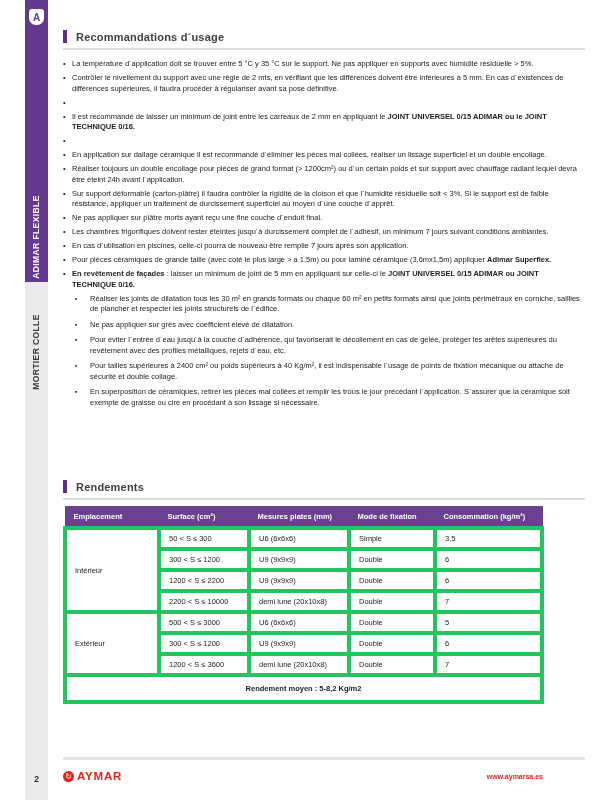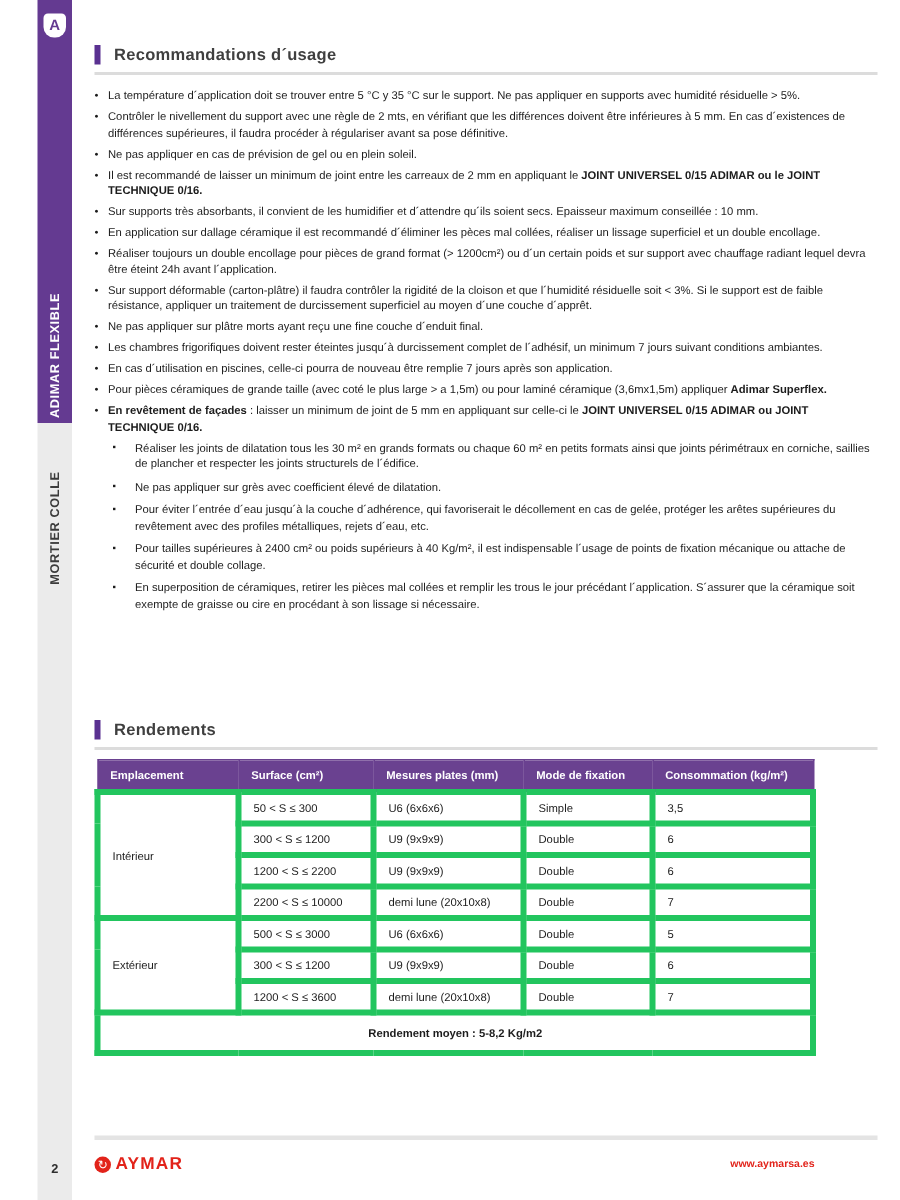--- a/index.html
+++ b/index.html
@@ -75,29 +75,27 @@
         <div class="bullet-item level-1">
           <span class="marker">•</span>
           <span class="bullet-text"><span>La température d´application doit se trouver entre 5 °C y 35 °C sur le support. Ne pas appliquer en supports avec humidité résiduelle &gt; 5%.</span></span>
         </div>
         <div class="bullet-item level-1">
           <span class="marker">•</span>
           <span class="bullet-text"><span>Contrôler le nivellement du support avec une règle de 2 mts, en vérifiant que les différences doivent être inférieures à 5 mm. En cas d´existences de différences supérieures, il faudra procéder à régulariser avant sa pose définitive.</span></span>
         </div>
         <div class="bullet-item level-1">
           <span class="marker">•</span>
-          <span class="bullet-text"><span>Ne pas appliquer en cas de prévision de gel ou en plein soleil.</span></span>
         </div>
         <div class="bullet-item level-1">
           <span class="marker">•</span>
           <span class="bullet-text"><span>Il est recommandé de laisser un minimum de joint entre les carreaux de 2 mm en appliquant le </span><b>JOINT UNIVERSEL 0/15 ADIMAR ou le JOINT TECHNIQUE 0/16.</b></span>
         </div>
         <div class="bullet-item level-1">
           <span class="marker">•</span>
-          <span class="bullet-text"><span>Sur supports très absorbants, il convient de les humidifier et d´attendre qu´ils soient secs. Epaisseur maximum conseillée : 10 mm.</span></span>
         </div>
         <div class="bullet-item level-1">
           <span class="marker">•</span>
           <span class="bullet-text"><span>En application sur dallage céramique il est recommandé d´éliminer les pèces mal collées, réaliser un lissage superficiel et un double encollage.</span></span>
         </div>
         <div class="bullet-item level-1">
           <span class="marker">•</span>
           <span class="bullet-text"><span>Réaliser toujours un double encollage pour pièces de grand format (&gt; 1200cm²) ou d´un certain poids et sur support avec chauffage radiant lequel devra être éteint 24h avant l´application.</span></span>
         </div>
         <div class="bullet-item level-1">

